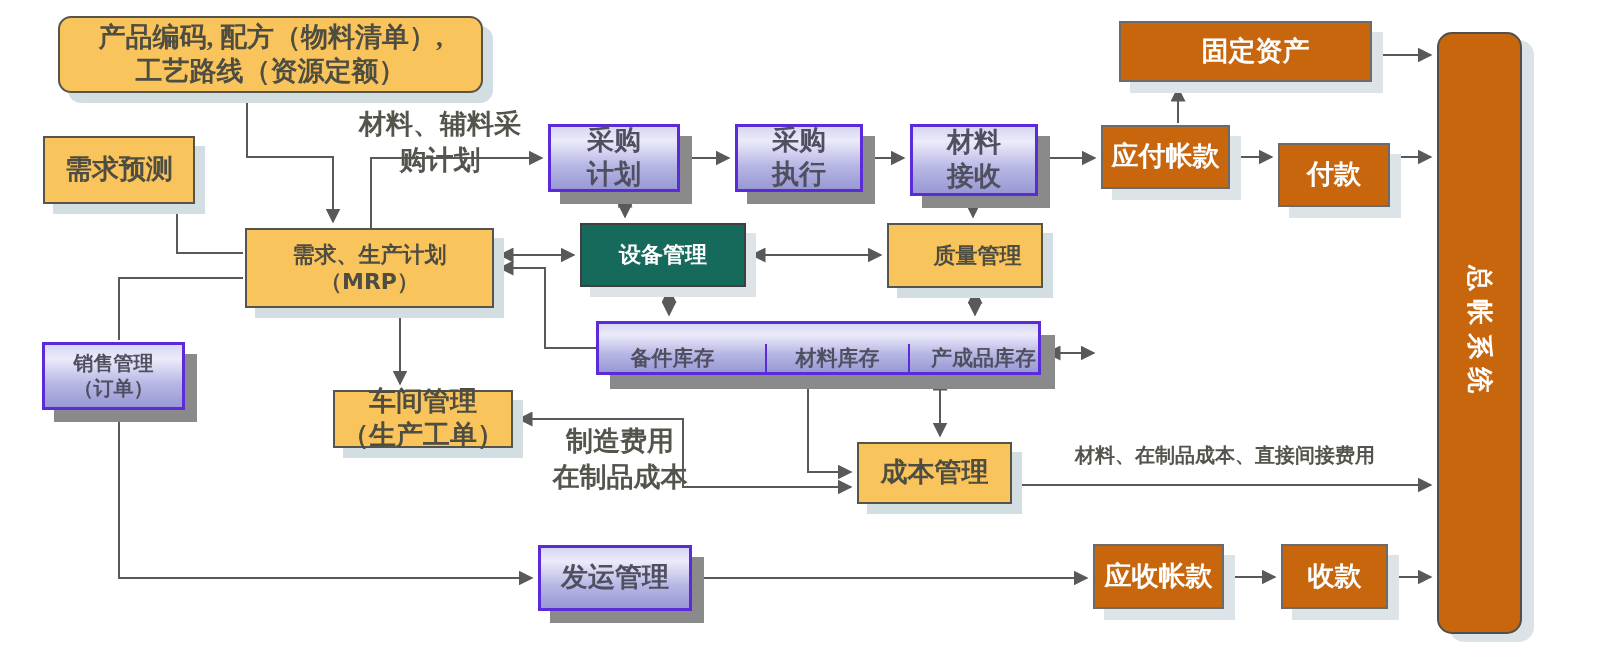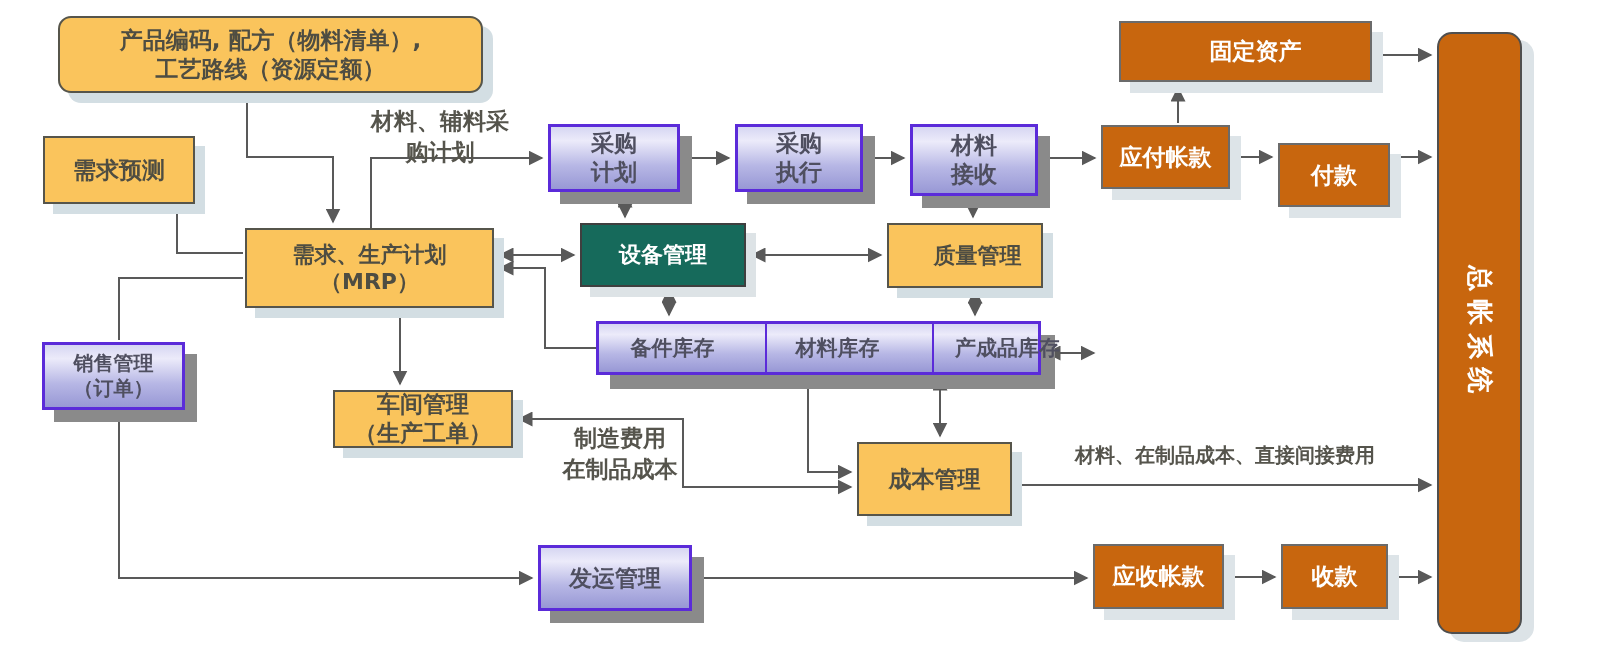--- a/index.html
+++ b/index.html
@@ -34,28 +34,28 @@
   .gl{border-radius:15px;border:2px solid #4F4F4F;box-shadow:12px 8px 0 #DCE3E7;}
   .vert-text{transform:rotate(90deg);white-space:nowrap;letter-spacing:8px;font-size:26px;}
   .flow-label{
     position:absolute;z-index:4;color:#55544C;text-align:center;white-space:pre-line;
     line-height:1.35;
   }
   
   .inv{
     position:absolute;z-index:3;display:flex;box-sizing:border-box;
     background:linear-gradient(180deg,#d6d6f2 0%,#ecebfa 22%,#b7b7e5 62%,#9898d5 100%);
-    border:3px solid #5B2BD9;box-shadow:14px 14px 0 #8A8A8A;
+    border:3px solid #5B2BD9;box-shadow:14px 14px 0 #8A8A8A;align-items:flex-end;
   }
   .inv-cell{
     flex:0 0 auto;display:flex;align-items:center;justify-content:center;
     color:#4F4F60;font-size:21px;box-sizing:border-box;
   }
   .inv-cell + .inv-cell{border-left:2px solid #5B2BD9;} .fs20{font-size:20px;}
-  .fs21{font-size:23px;} .fs22{font-size:22px;}
+  .fs21{font-size:27px;font-family:Liberation Serif, serif;} .fs22{font-size:22px;}
 </style>
 </head>
 <body>
 
 <div class="canvas">
 
   <svg class="connectors" width="1610" height="668" viewBox="0 0 1610 668">
     <defs>
       <marker id="ah" viewBox="0 0 10 10" refX="9" refY="5" markerWidth="7.5" markerHeight="7.5" orient="auto-start-reverse">
         <path d="M0,0 L10,5 L0,10 z" fill="#595959"></path>
@@ -136,28 +136,28 @@
     <span class="vert-text">总帐系统</span>
   </div>
 
   <div class="box teal fs22" style="left:580px;top:223px;width:166px;height:64px;">设备管理</div>
 
   <div class="box yellow fs22" style="left:887px;top:223px;width:156px;height:65px;padding-left:25px;">质量管理</div>
 
   <div class="inv" style="left:596px;top:321px;width:445px;height:54px;">
     <div class="inv-cell" style="width:147px;">备件库存</div>
     <div class="inv-cell" style="width:143px;margin-left:19px;">材料库存</div>
-    <div class="inv-cell" style="width:149px;margin-left:24px;">产成品库存</div>
+    <div class="inv-cell" style="width:149px;">产成品库存</div>
   </div>
 
 
   <div class="box yellow fs21" style="left:333px;top:390px;width:180px;height:58px;">车间管理
 （生产工单）</div>
 
-  <div class="box yellow fs21" style="left:857px;top:442px;width:155px;height:74px;">成本管理</div>
+  <div class="box yellow fs21" style="left:857px;top:442px;width:155px;height:62px;">成本管理</div>
 
   <div class="box purple fs21" style="left:538px;top:545px;width:154px;height:66px;">发运管理</div>
 
   <div class="box orange fs21" style="left:1093px;top:544px;width:131px;height:65px;">应收帐款</div>
 
   <div class="box orange fs21" style="left:1281px;top:544px;width:107px;height:65px;">收款</div>
 
   <div class="flow-label fs21" style="left:345px;top:106px;width:190px;">材料、辅料采
 购计划</div>
 

